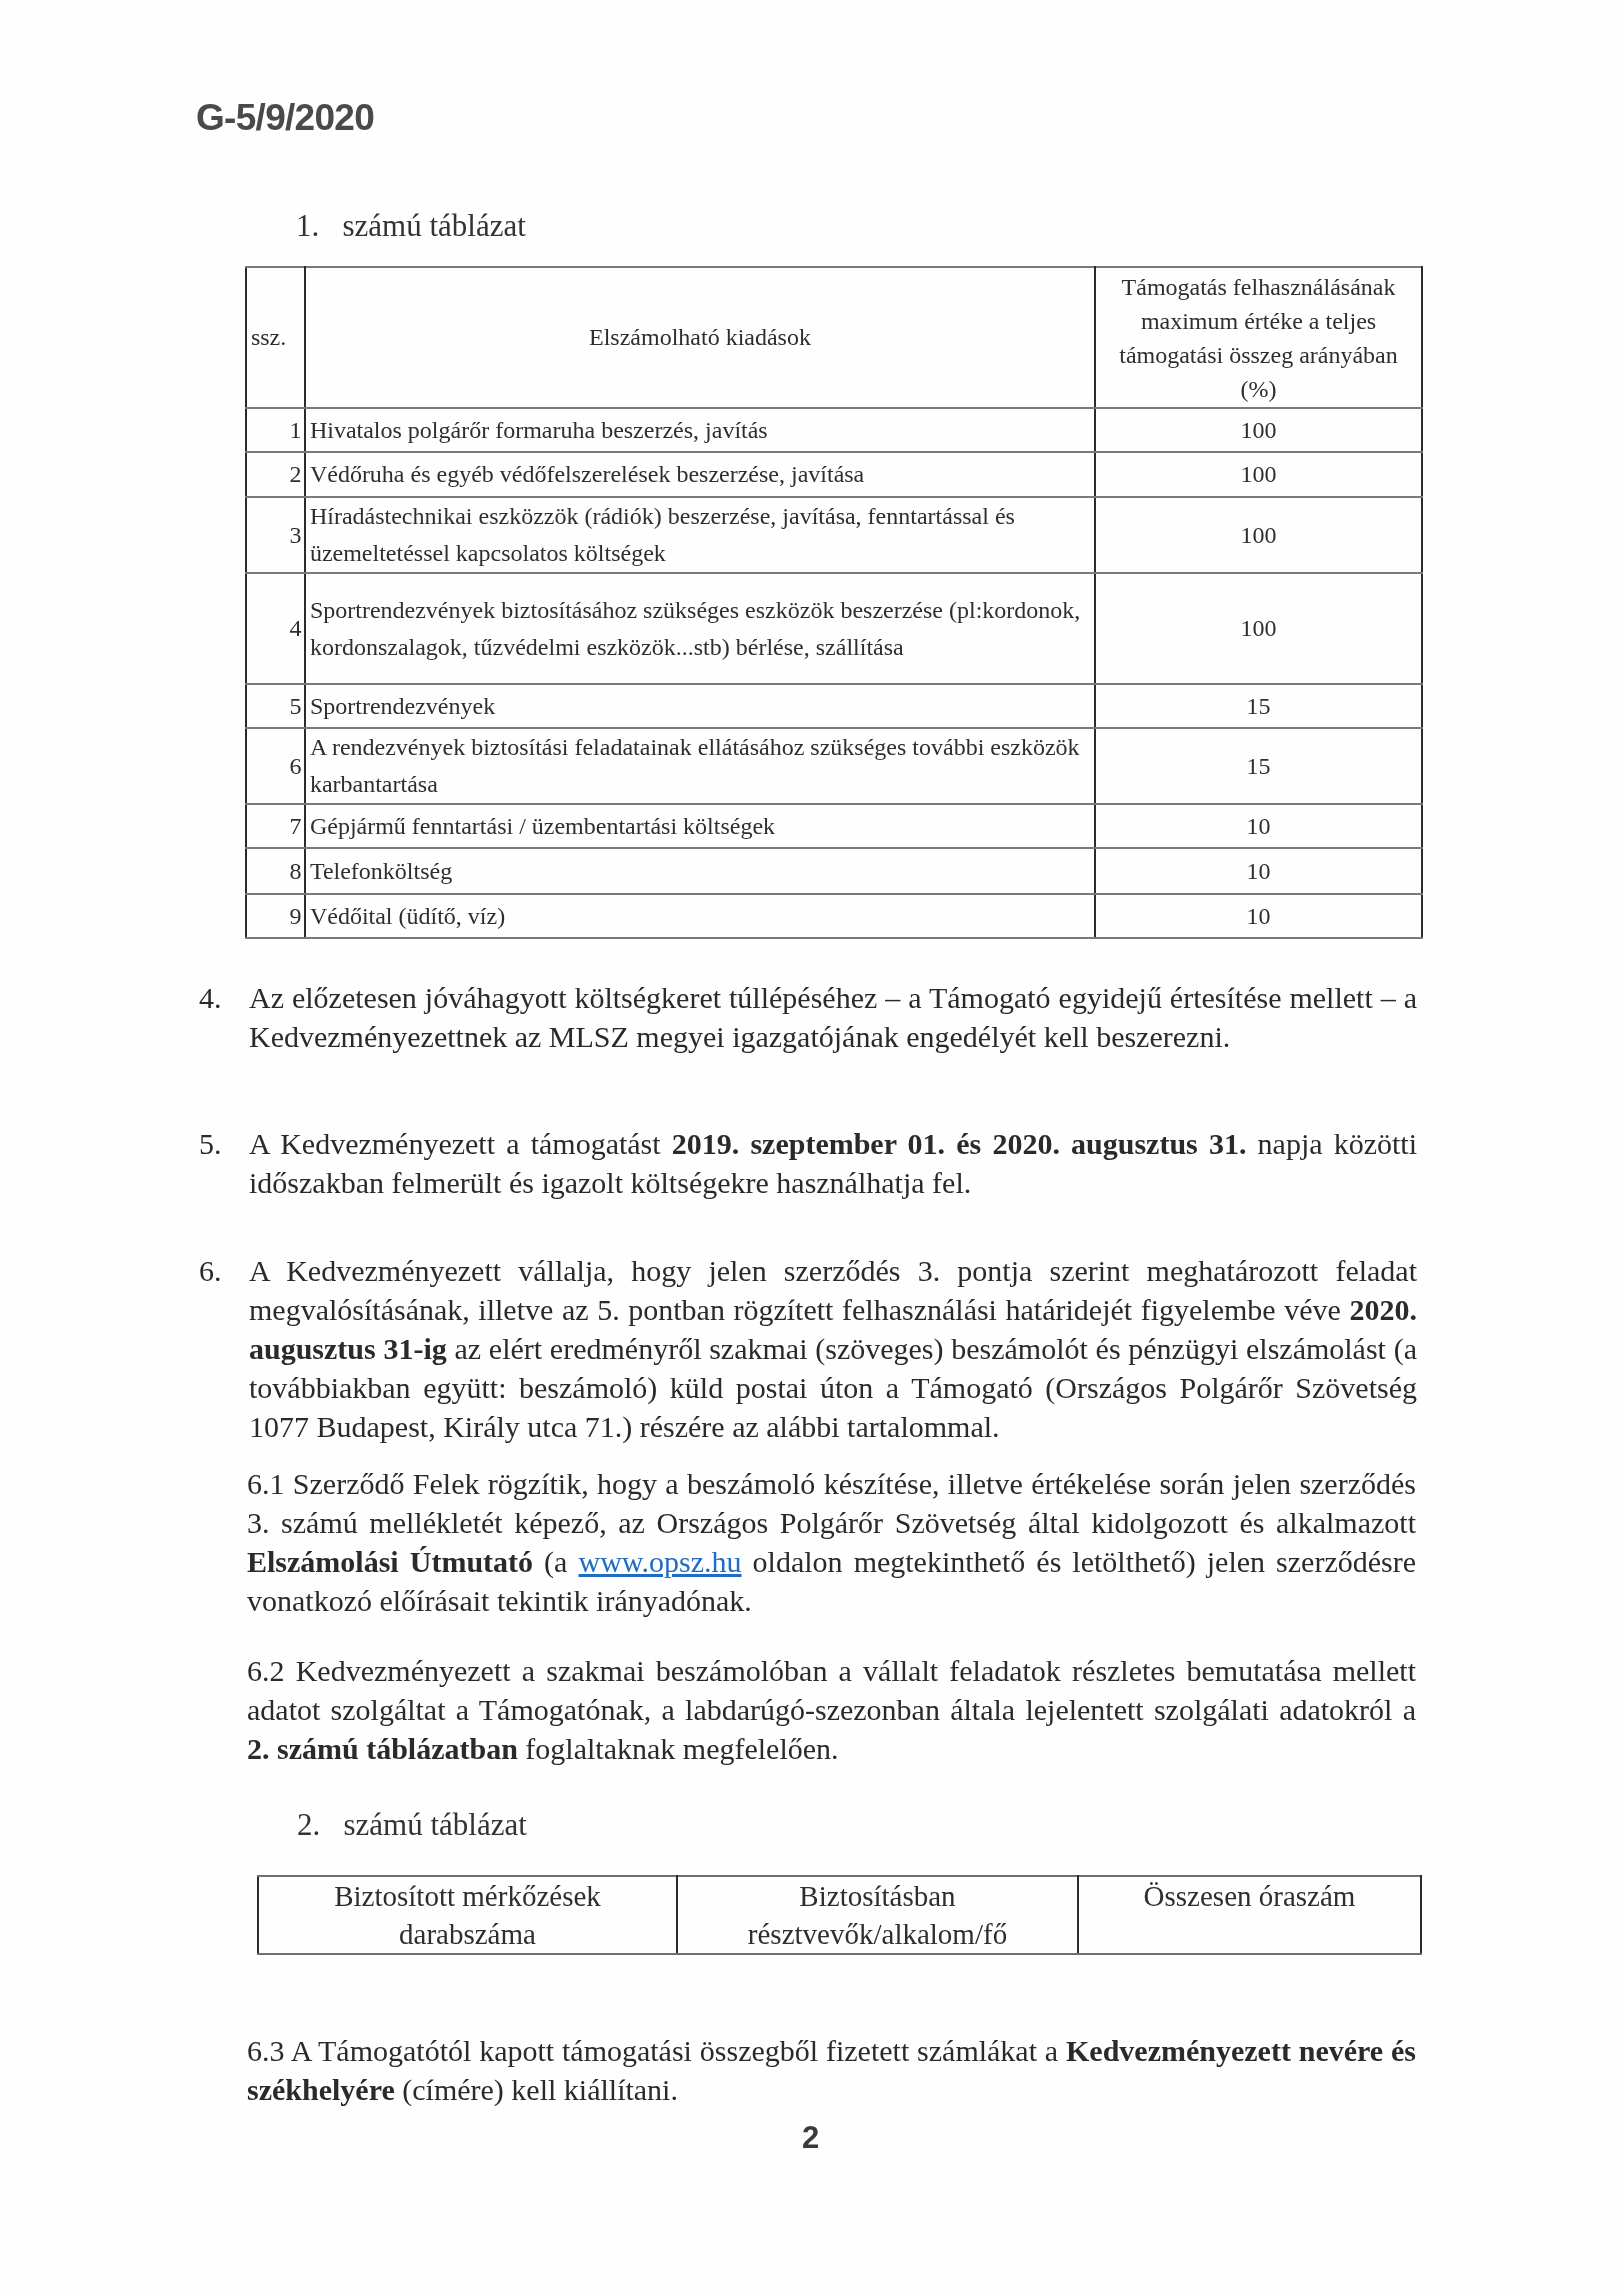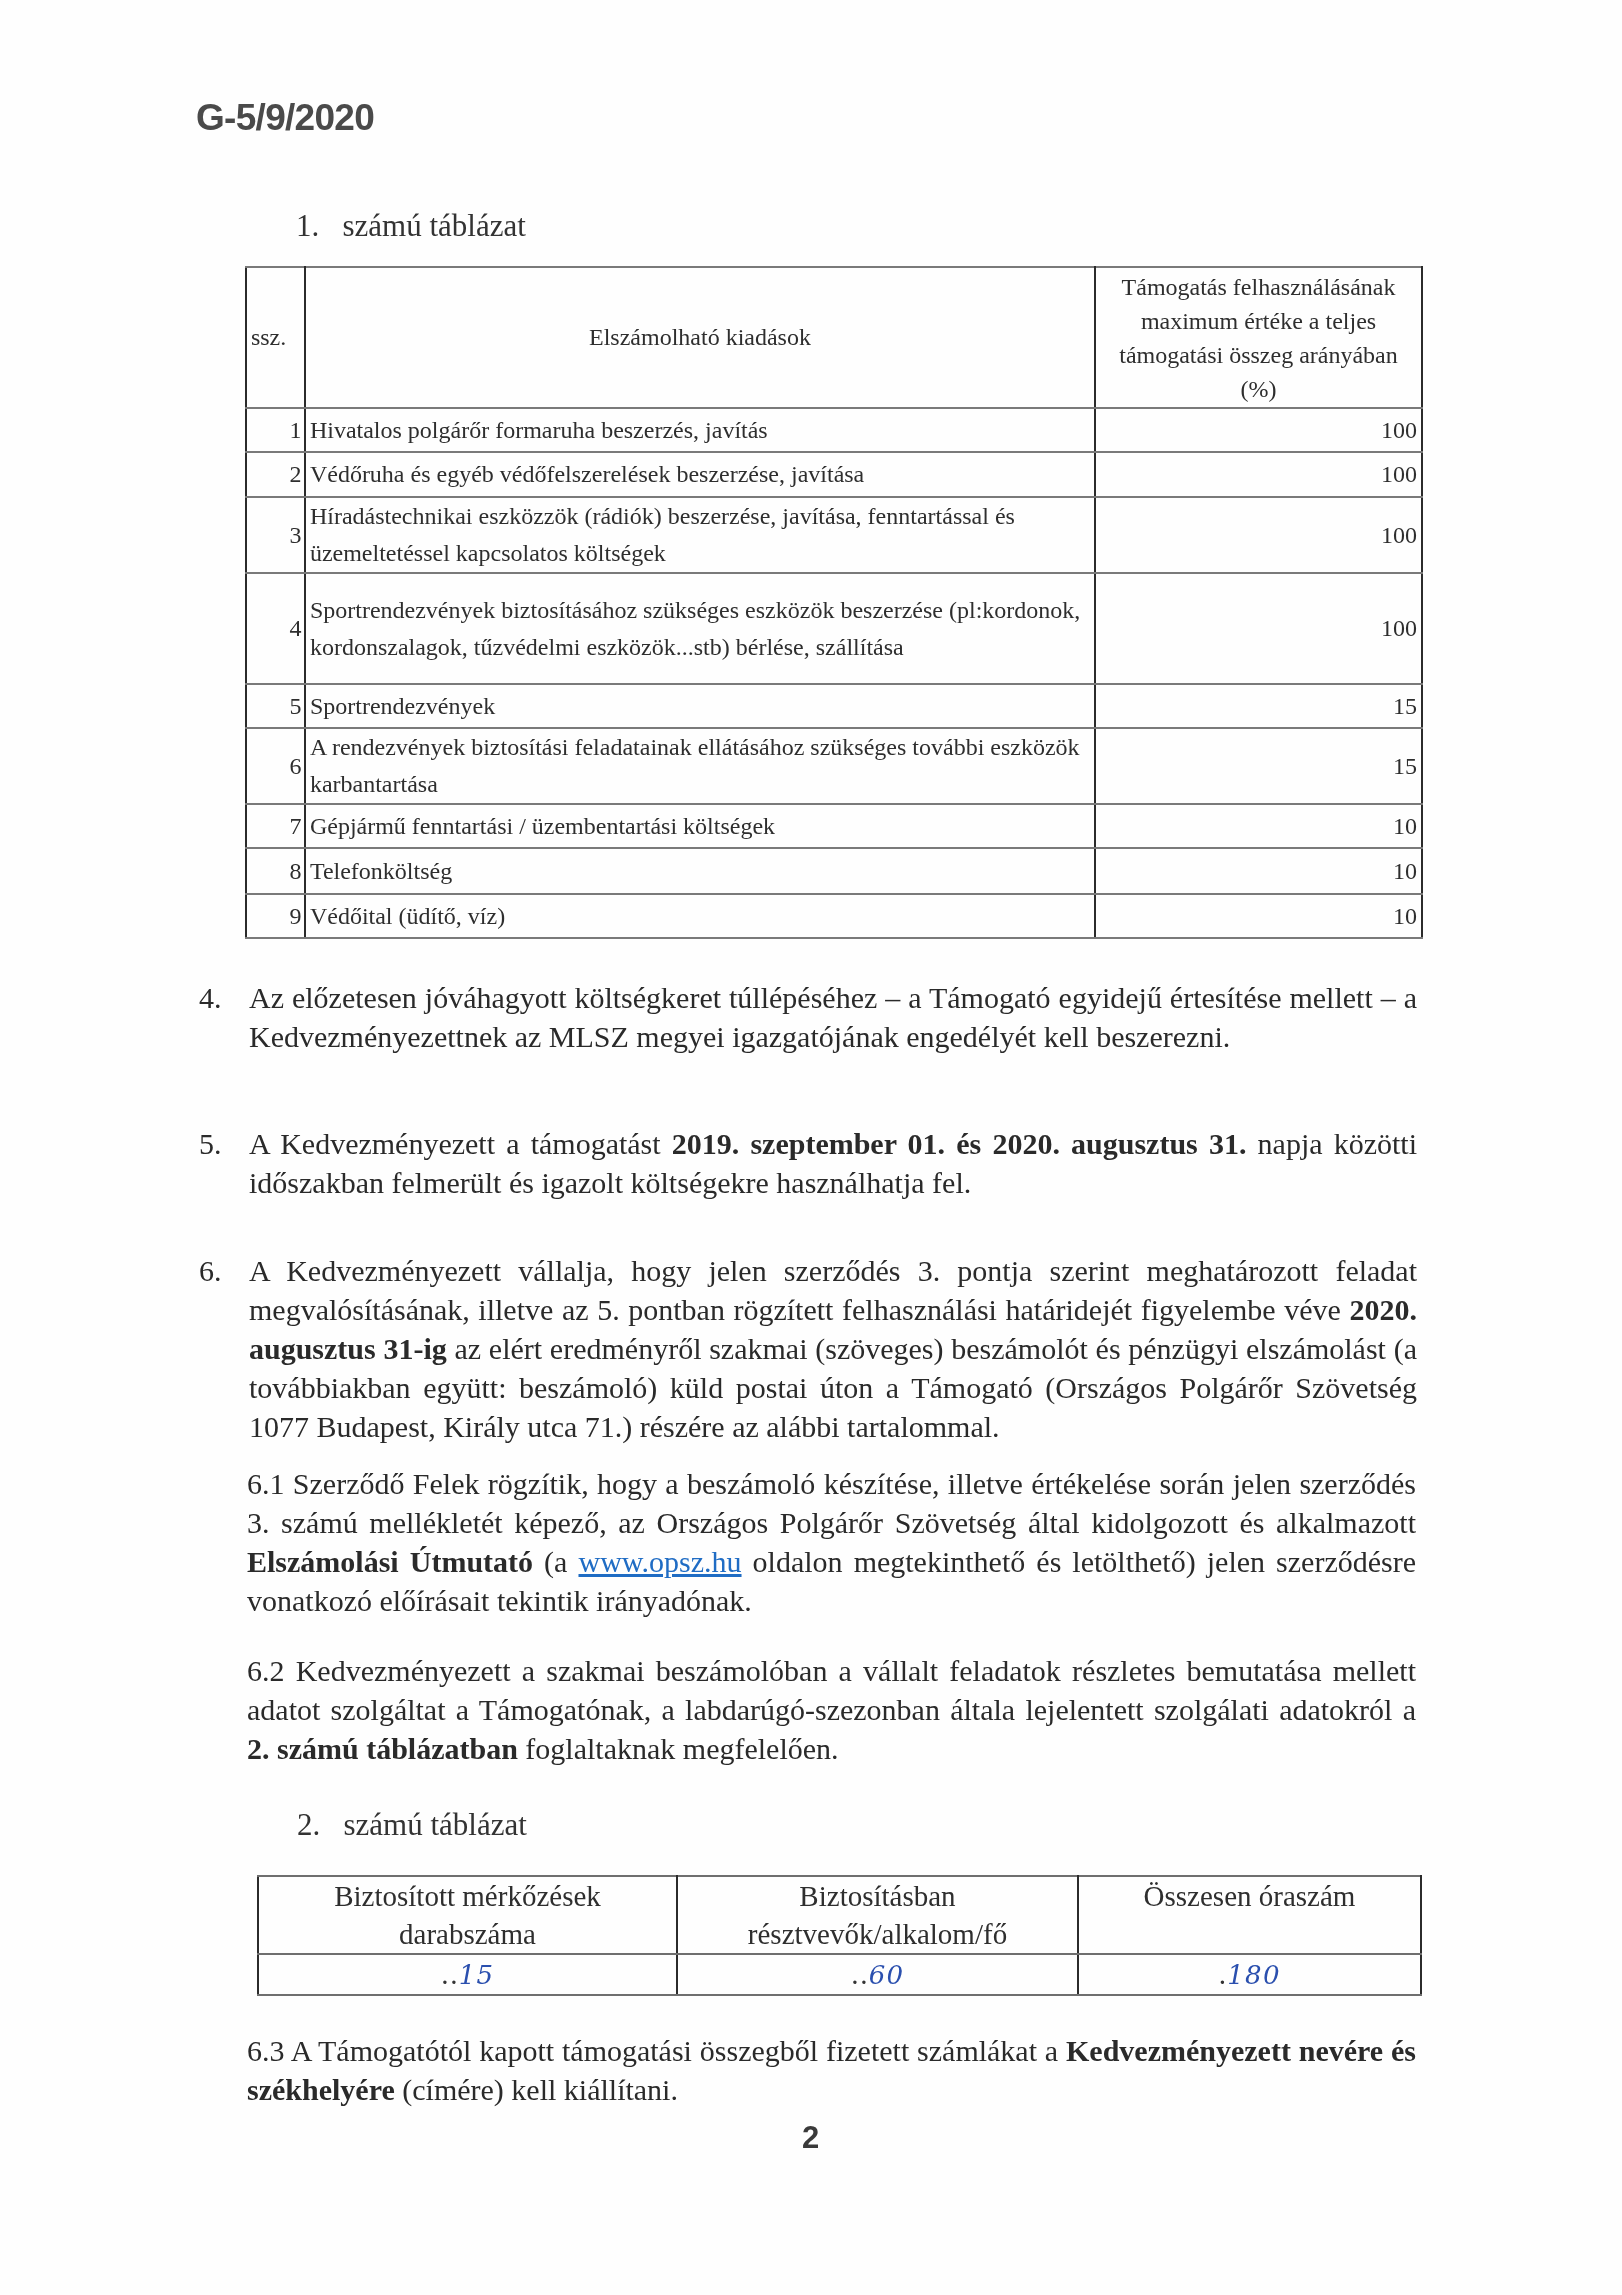--- a/index.html
+++ b/index.html
@@ -25,21 +25,21 @@
     border-collapse: collapse; table-layout: fixed;
     font-size: 24px; color: #2e2e2e; line-height: 37px;
   }
   .t1 td, .t1 th {
     border-left: 2px solid #2b2b2b; border-right: 2px solid #2b2b2b;
     border-top: 2.6px solid #7a7a7a; border-bottom: 2.6px solid #7a7a7a;
     padding: 0 3.9px; vertical-align: middle; font-weight: normal;
   }
   .t1 .c-num { text-align: right; padding-right: 2.6px; }
   .t1 .c-desc { text-align: left; }
-  .t1 .c-val { text-align: right; }
+  .t1 .c-val { text-align: center; }
   .t1 .hdr td { text-align: center; }
 
   
   .para {
     font-size: 30px; line-height: 39px; text-align: justify; color: #2a2a2a;
   }
   .para .num { position: absolute; left: -50px; top: 0; }
   .p4 { left: 249px; top: 978px; width: 1168px; }
   .p5 { left: 249px; top: 1124px; width: 1168px; }
   .p6 { left: 249px; top: 1251px; width: 1168px; }
@@ -171,25 +171,20 @@
     <col style="width:419px">
     <col style="width:401px">
     <col style="width:343px">
   </colgroup>
   <tbody>
       <tr class="hdr">
     <td>Biztosított mérkőzések darabszáma</td>
     <td>Biztosításban résztvevők/alkalom/fő</td>
     <td>Összesen óraszám</td>
   </tr>
-  <tr class="val">
-    <td><span class="hand"><span class="dots">..</span><span>15</span></span></td>
-    <td><span class="hand"><span class="dots">..</span><span>60</span></span></td>
-    <td><span class="hand"><span class="dots">.</span><span>180</span></span></td>
-  </tr>
 </tbody>
   </table>
 
 <div class="abs para p63">
   <span>6.3 A Támogatótól kapott támogatási összegből fizetett számlákat a </span><b>Kedvezményezett nevére és székhelyére</b><span> (címére) kell kiállítani.</span>
 </div>
 
 <div class="abs page-num">2</div>
 
 

